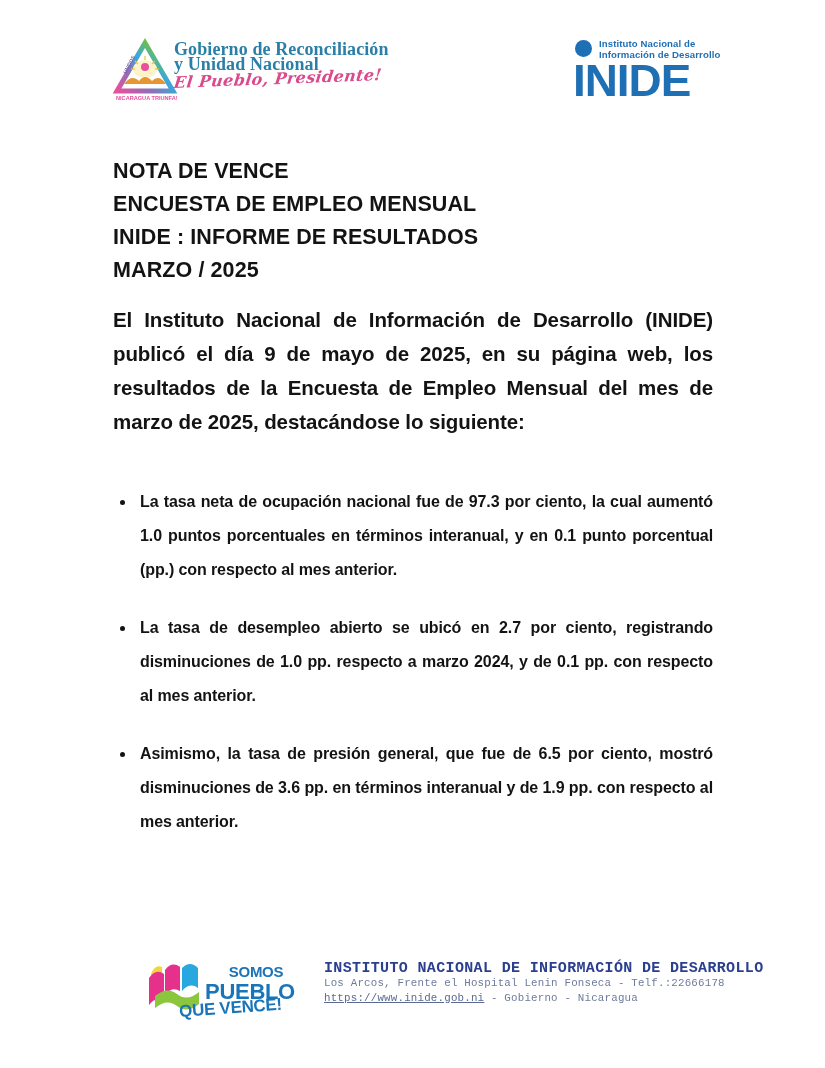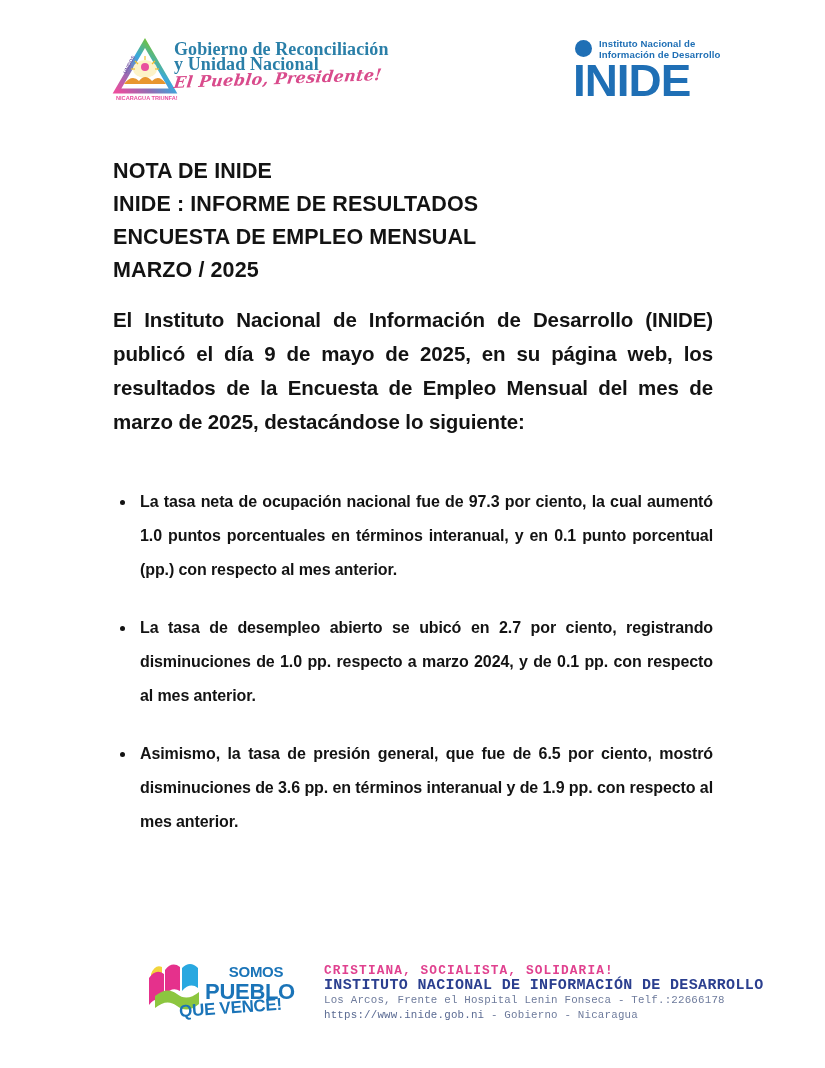--- a/index.html
+++ b/index.html
@@ -248,20 +248,21 @@
   .foot-addr {
     font-family: "Liberation Mono", monospace;
     font-size: 10.8px;
     font-weight: 400;
     color: #6e7b9c;
     letter-spacing: 0.2px;
     line-height: 14.5px;
     white-space: nowrap;
   }
   .foot-addr .url {
+    text-decoration: underline;
     color: #5a6a92;
   }
 </style>
 </head>
 <body>
 
 <div class="page">
 
   <div class="header">
 
@@ -302,23 +303,23 @@
       <div class="inide-sub">
         <div class="inide-sub-line">Instituto Nacional de</div>
         <div class="inide-sub-line">Información de Desarrollo</div>
       </div>
       <div class="inide-word">INIDE</div>
     </div>
 
   </div>
 
   <div class="title-block">
-    <div class="title-line">NOTA DE INIDE</div>
+    <div class="title-line">NOTA DE VENCE</div>
+    <div class="title-line">ENCUESTA DE EMPLEO MENSUAL</div>
     <div class="title-line">INIDE : INFORME DE RESULTADOS</div>
-    <div class="title-line">ENCUESTA DE EMPLEO MENSUAL</div>
     <div class="title-line">MARZO / 2025</div>
   </div>
 
   <div class="intro">El Instituto Nacional de Información de Desarrollo (INIDE) publicó el día 9 de mayo de 2025, en su página web, los resultados de la Encuesta de Empleo Mensual del mes de marzo de 2025, destacándose lo siguiente:</div>
 
   <div class="bullets">
     <div class="bullet">La tasa neta de ocupación nacional fue de 97.3 por ciento, la cual aumentó 1.0 puntos porcentuales en términos interanual, y en 0.1 punto porcentual (pp.) con respecto al mes anterior.</div>
     <div class="bullet">La tasa de desempleo abierto se ubicó en 2.7 por ciento, registrando disminuciones de 1.0 pp. respecto a marzo 2024, y de 0.1 pp. con respecto al mes anterior.</div>
     <div class="bullet">Asimismo, la tasa de presión general, que fue de 6.5 por ciento, mostró disminuciones de 3.6 pp. en términos interanual y de 1.9 pp. con respecto al mes anterior.</div>
   </div>
@@ -334,21 +335,20 @@
         <path d="M10 38 Q22 28 32 36 Q42 44 54 34 L54 46 Q42 56 32 48 Q22 40 10 50 Z" fill="#8cc63f"></path>
       </svg>
       <div class="pueblo-text">
         <div class="pueblo-somos">SOMOS</div>
         <div class="pueblo-pueblo">PUEBLO</div>
         <div class="pueblo-quevence">QUE VENCE!</div>
       </div>
     </div>
 
     <div class="footer-text">
-      <div class="foot-slogan">CRISTIANA, SOCIALISTA, SOLIDARIA!</div>
       <div class="foot-inst">INSTITUTO NACIONAL DE INFORMACIÓN DE DESARROLLO</div>
       <div class="foot-addr">Los Arcos, Frente el Hospital Lenin Fonseca - Telf.:22666178</div>
       <div class="foot-addr"><span class="url">https://www.inide.gob.ni</span><span> - Gobierno - Nicaragua</span></div>
     </div>
 
   </div>
 
 </div>
 
 </body></html>

